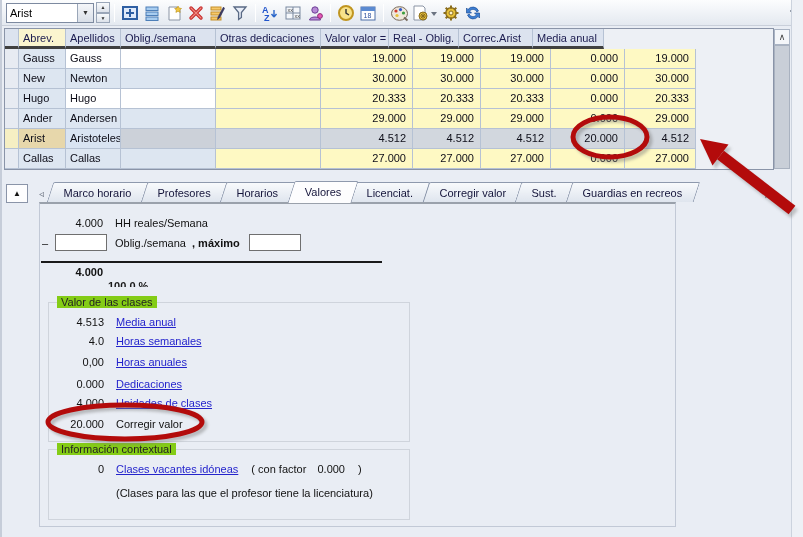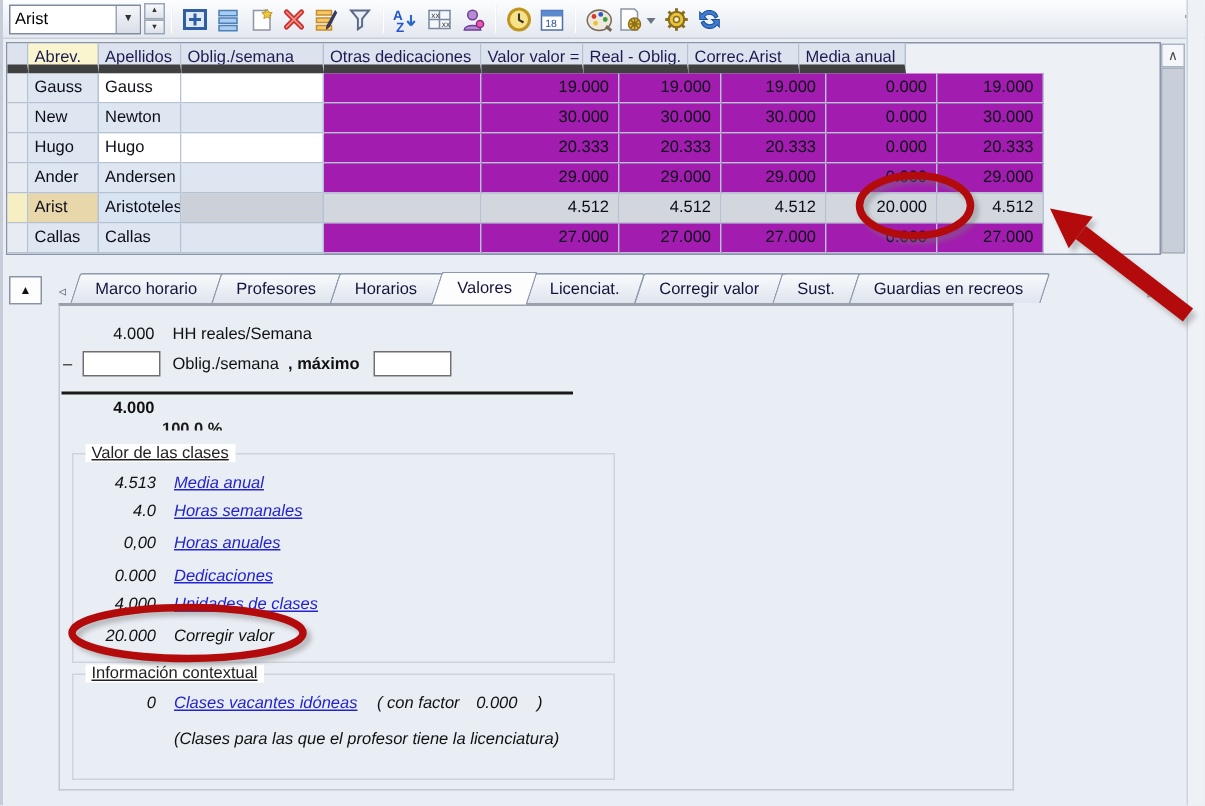--- a/index.html
+++ b/index.html
@@ -23,25 +23,25 @@
   .tbtn svg { display:block; }
   #toolbar-dash { position:absolute; right:8px; top:10px; width:7px; height:2px; background:#98a0ac; }
 
   
   #grid { position:absolute; left:2px; top:28px; width:770px; height:142px;
     border:1px solid #8a94a8; background:#edf0f5; font-size:11px; }
   .grow { display:flex; height:20px; }
   .gcell { height:20px; line-height:18px; border-right:1px solid #b6c2d4; border-bottom:1px solid #b6c2d4;
     overflow:hidden; white-space:nowrap; padding:0 4px; color:#0d0d18; }
   .gcell.num { text-align:right; padding-right:6px; }
-  .ghead .gcell { background:#dce3ef; color:#1b1b4f; border-bottom:6px solid #404040; }
+  .ghead .gcell { background:#dce3ef; color:#1b1b4f; border-bottom:3px solid #404040; }
   .ghead .c1 { background:#fbf5cf; }
   .c0 { background:#e7ebf2; }
   .c1 { background:#dde6f1; }
-  .fixedc { background:#a21caf; }
+  .fixedc { background:#fef9c3; }
   .row-even .altc { background:#ffffff; }
   .row-odd  .altc { background:#dde6f1; }
   .row-sel .c0 { background:#f6efc3; }
   .row-sel .c1 { background:#e7d7ab; }
   .row-sel .c2 { background:#d9e4f2; }
   .row-sel .c3 { background:#ccd1d9; }
   .row-sel .fixedc { background:#d2d7de; }
 
   
   #vscroll { position:absolute; left:772px; top:29px; width:16px; height:140px; background:#dfe3ea; }
@@ -70,23 +70,23 @@
     border-top:2px solid #9aa1ab; border-left:1px solid #c2c9d6; border-right:1px solid #c2c9d6;
     border-bottom:1px solid #c2c9d6; font-size:11px; color:#111; }
   .abs { position:absolute; }
   .val { text-align:right; }
   .bold { font-weight:bold; }
   .ibox { background:#fff; border:1px solid #6f6f6f; width:52px; height:17px; font-size:11px; padding:0 3px; }
   #sumline { position:absolute; left:1px; top:57px; width:341px; height:0; border-top:2px solid #1a1a1a; }
   #clipline { position:absolute; left:68px; top:76px; width:120px; height:7px; overflow:hidden;
     font-size:11px; font-weight:bold; color:#1a1a1a; }
   .groupbox { position:absolute; border:1px solid #cfd4dc; }
-  .gtitle { position:absolute; top:-7px; left:8px; background:#ffffff; padding:0 4px; font-size:11px; color:#222;text-decoration:underline; }
+  .gtitle { position:absolute; top:-7px; left:8px; background:#84cc16; padding:0 4px; font-size:11px; color:#222; }
   a.plink { color:#2424cc; text-decoration:underline; cursor:pointer; }
-  .vg-row { position:absolute; left:0; width:360px; height:14px;font-style:italic; }
+  .vg-row { position:absolute; left:0; width:360px; height:14px; }
   .vg-row .vg-val { position:absolute; left:0; top:0; width:55px; text-align:right; }
   .vg-row .vg-lab { position:absolute; left:67px; top:0; white-space:nowrap; }
 
   
   #annot { position:absolute; inset:0; width:803px; height:537px; pointer-events:none; z-index:40; }
 </style>
 </head>
 <body>
 
 <div id="app">

